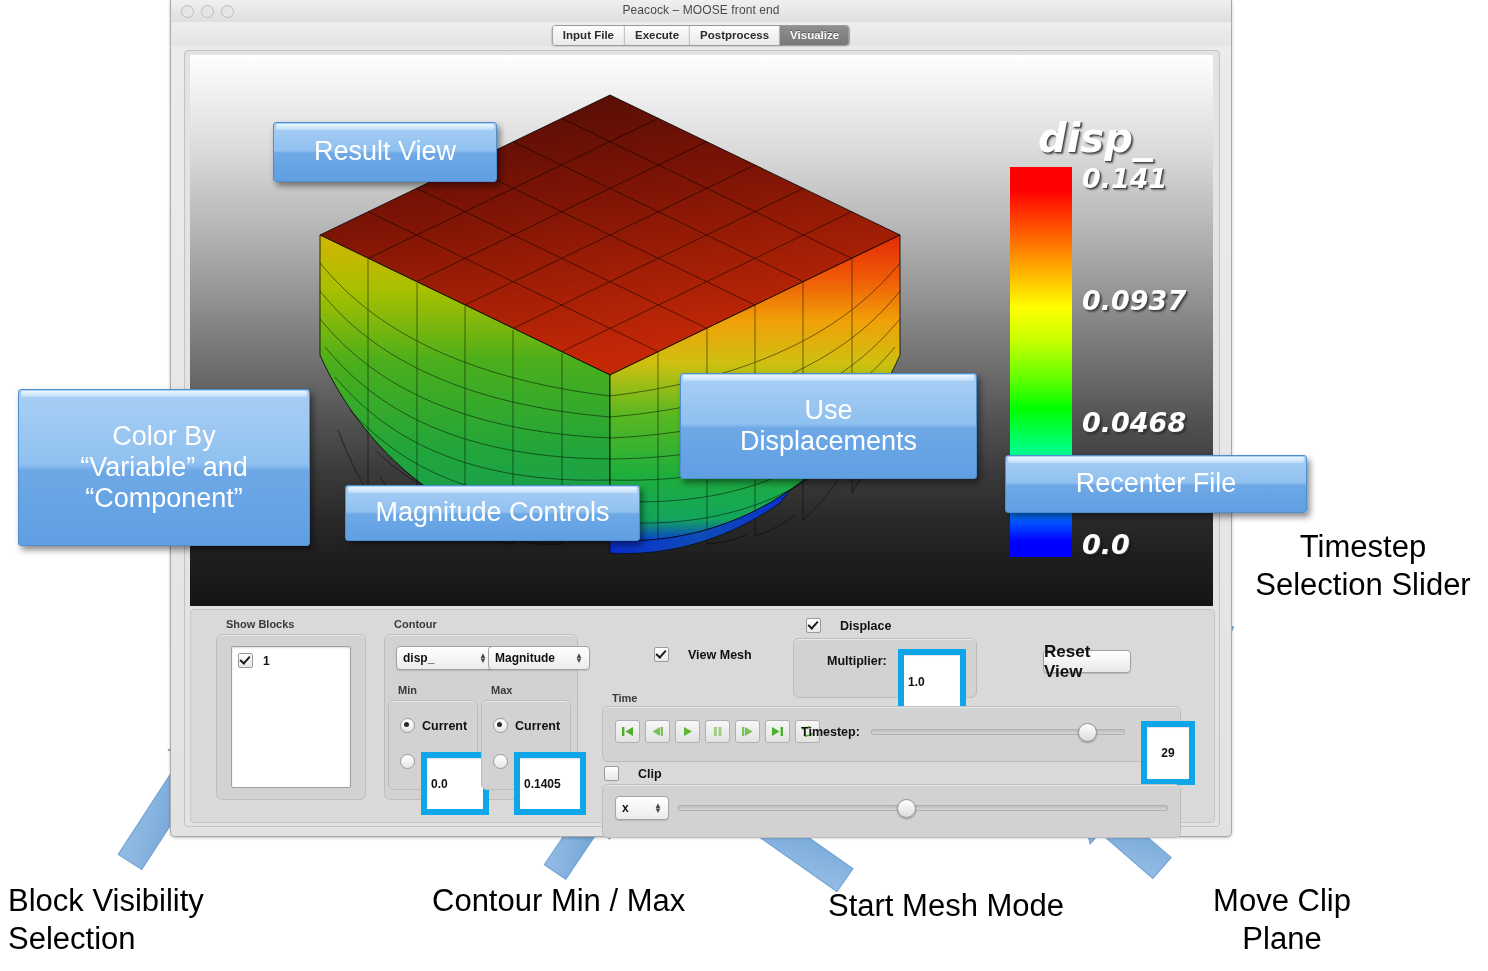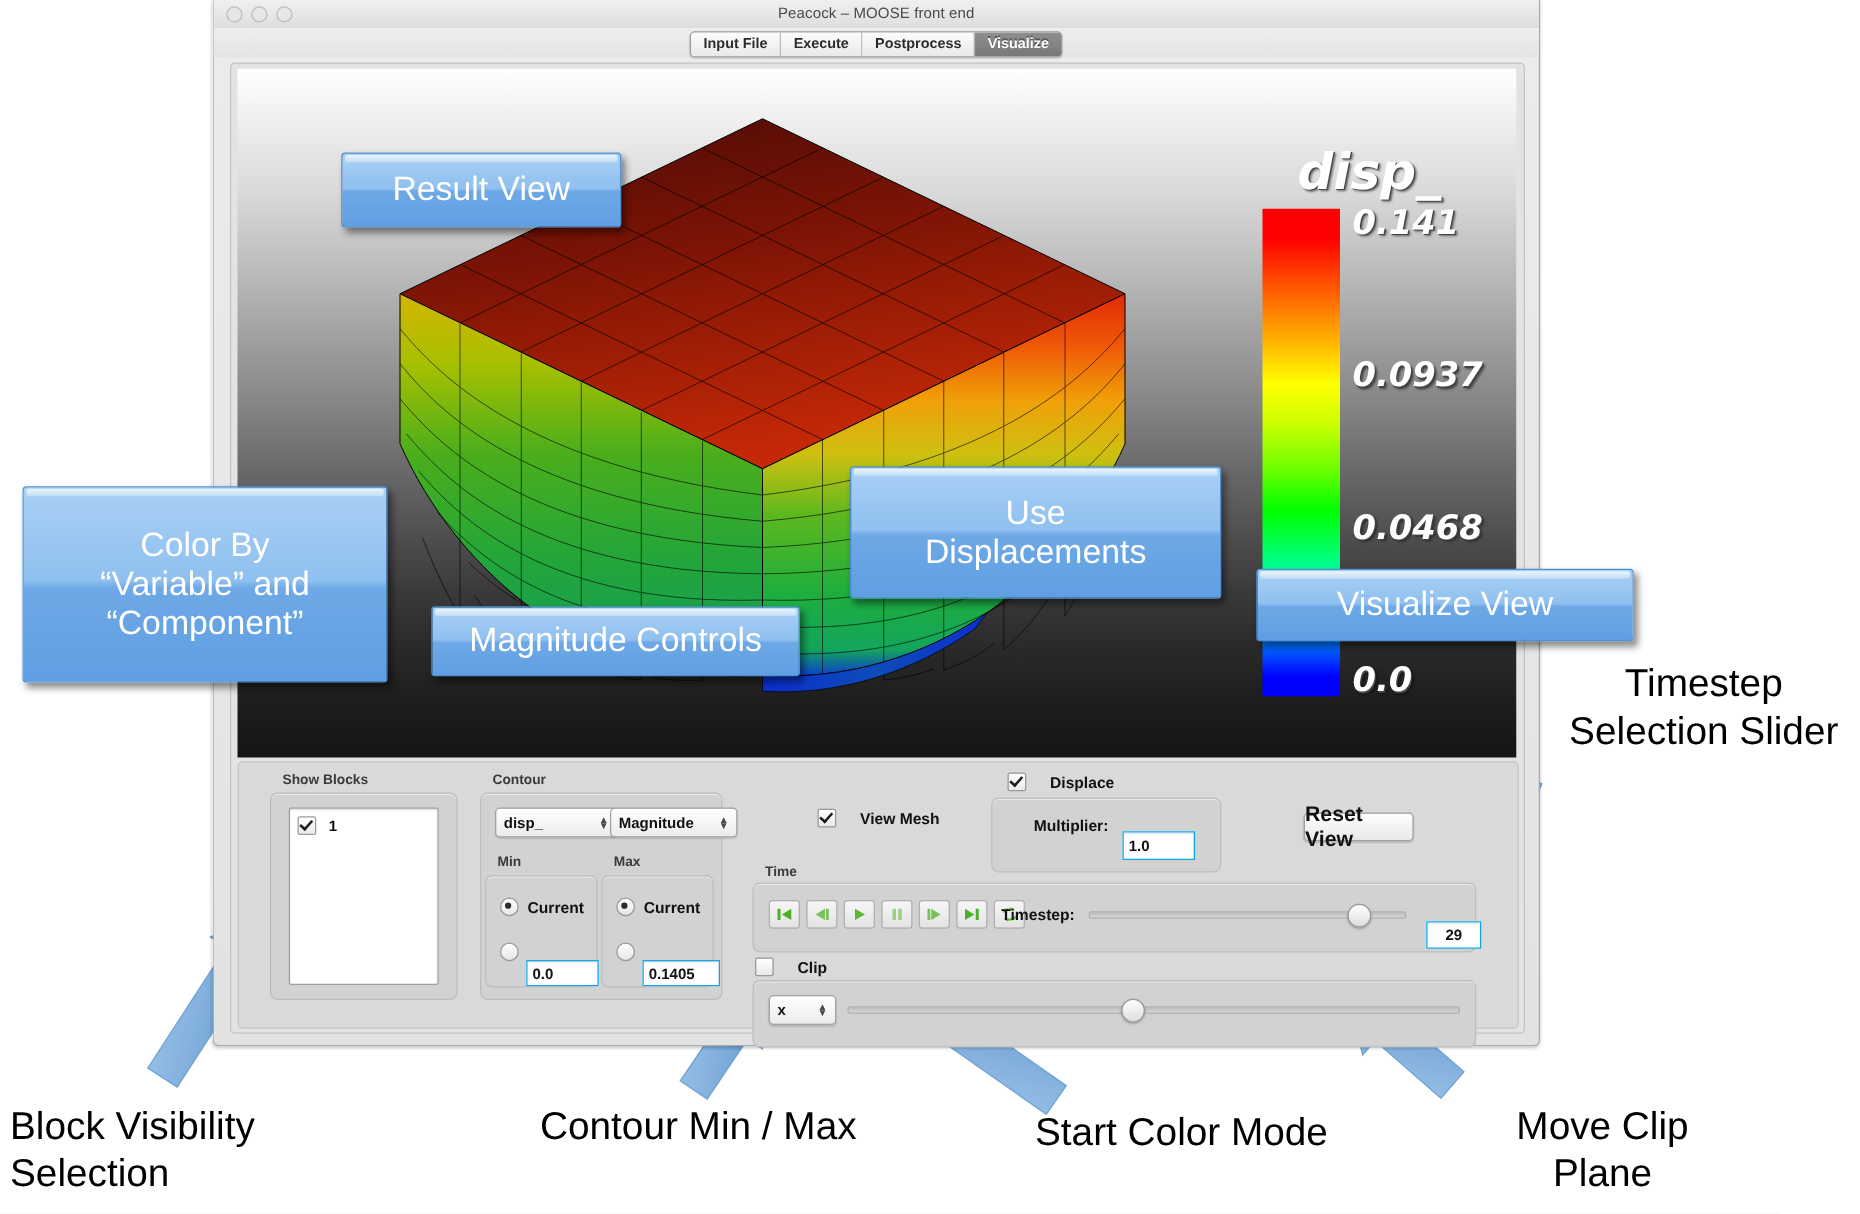--- a/index.html
+++ b/index.html
@@ -112,24 +112,23 @@
   .radiorow{position:absolute;display:flex;align-items:center;gap:7px;font-size:12.5px;color:#111;font-weight:bold;}
 
   .popup{
     position:absolute;height:22px;border:1px solid #a2a2a2;border-radius:4px;
     background:linear-gradient(#ffffff,#ececec);box-shadow:0 1px 1px rgba(0,0,0,.12);
     display:flex;align-items:center;padding:0 6px;font-size:12px;font-weight:bold;color:#111;
   }
   .popup .arrows{margin-left:auto;display:flex;flex-direction:column;line-height:5px;font-size:8px;color:#4a4a4a;}
 
   .txtfield{
-    position:absolute;background:#ffffff;border:1px solid #0ea5e9;
-    display:flex;align-items:center;padding:0 4px;font-size:12px;color:#111;font-weight:bold;
+    position:absolute;background:#ffffff;border:6px solid #0ea5e9;
+    display:flex;align-items:center;padding:16px 4px;font-size:12px;color:#111;font-weight:bold;
     box-shadow:inset 0 1px 1px rgba(0,0,0,.12);
-    margin-top:16px;
   }
   .plain-label{position:absolute;font-size:12.5px;color:#111;font-weight:bold;}
 
   .btn{
     position:absolute;height:21px;border:1px solid #a0a0a0;border-radius:4px;
     background:linear-gradient(#ffffff,#e8e8e8);box-shadow:0 1px 1px rgba(0,0,0,.15);
     display:flex;align-items:center;justify-content:center;font-size:17px;font-weight:bold;color:#111;
   }
 
   .pbtn{
@@ -482,29 +481,29 @@
   <div class="callout" style="left:345px;top:485px;width:293px;height:54px;">
     <span>Magnitude Controls</span>
   </div>
 
   <div class="callout" style="left:680px;top:373px;width:295px;height:104px;white-space:pre-line;">
     <span>Use
 Displacements</span>
   </div>
 
   <div class="callout" style="left:1005px;top:455px;width:300px;height:56px;">
-    <span>Visualize View</span>
+    <span>Recenter File</span>
   </div>
 
   <div class="bottom-label" style="left:1238px;top:528px;width:250px;white-space:pre-line;">Timestep
 Selection Slider</div>
 
   <div class="bottom-label" style="left:8px;top:882px;width:300px;text-align:left;white-space:pre-line;">Block Visibility
 Selection</div>
 
   <div class="bottom-label" style="left:432px;top:882px;width:340px;text-align:left;white-space:pre-line;">Contour Min / Max</div>
 
-  <div class="bottom-label" style="left:828px;top:887px;width:290px;text-align:left;white-space:pre-line;">Start Color Mode</div>
+  <div class="bottom-label" style="left:828px;top:887px;width:290px;text-align:left;white-space:pre-line;">Start Mesh Mode</div>
 
   <div class="bottom-label" style="left:1182px;top:882px;width:200px;white-space:pre-line;">Move Clip
 Plane</div>
 
 </div>
 
 </body></html>

